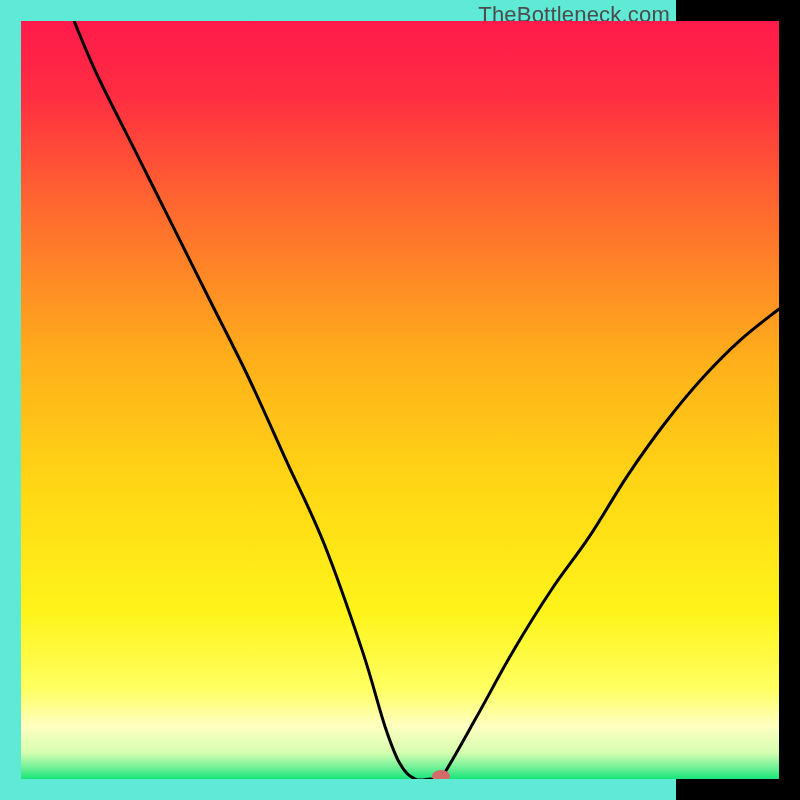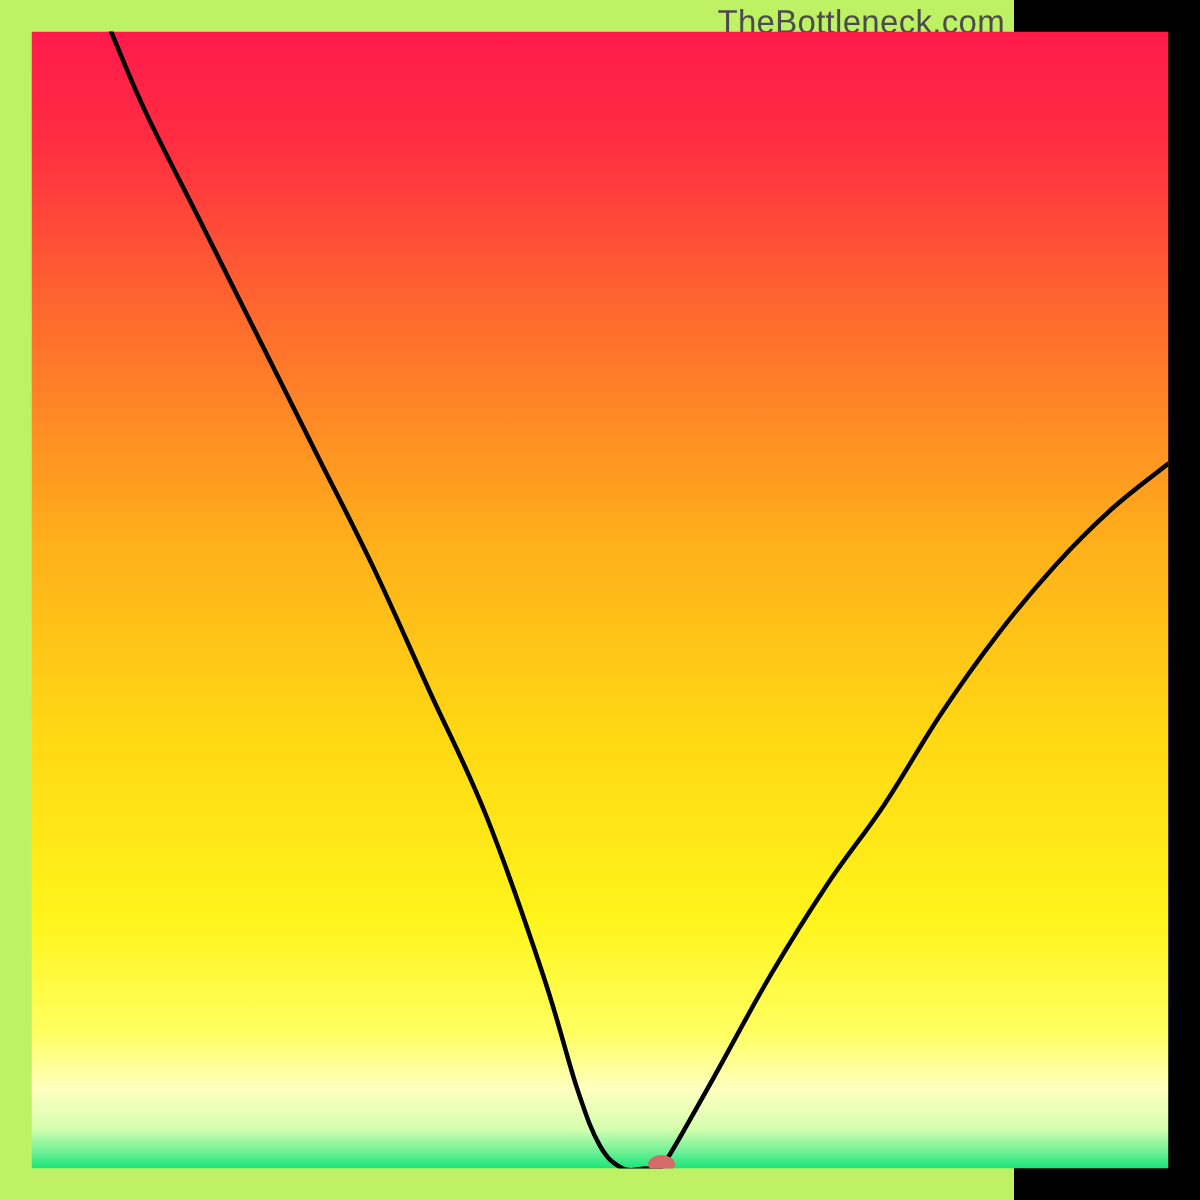--- a/index.html
+++ b/index.html
@@ -8,21 +8,21 @@
     width: 800px;
     height: 800px;
     background: #000;
     font-family: Arial, Helvetica, sans-serif;
     overflow: hidden;
   }
   .frame {
     position: relative;
     width: 676px;
     height: 800px;
-    background: #bef264;
+    background: #5eead4;
   }
   .plot {
     position: absolute;
     left: 21px;
     top: 21px;
     width: 758px;
     height: 758px;
     
   }
   .watermark {

